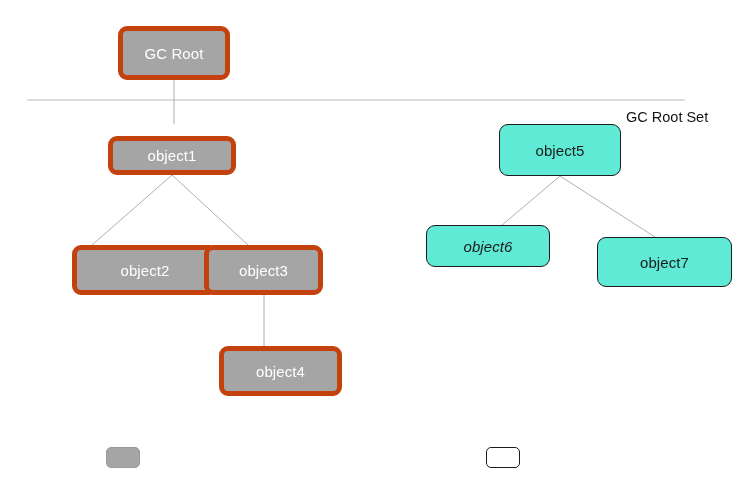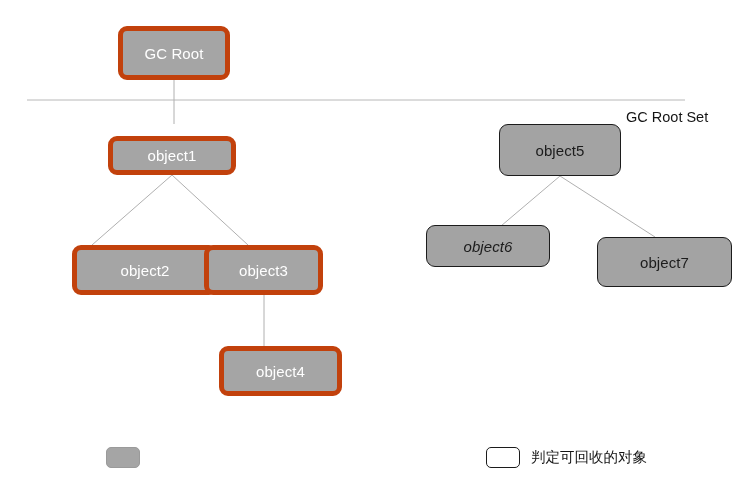--- a/index.html
+++ b/index.html
@@ -34,21 +34,21 @@
     font-size: 15px;
     letter-spacing: 0.1px;
     z-index: 3;
   }
   .node.alive {
     background: #a5a5a5;
     border: 5px solid #c2410c;
     color: #ffffff;
   }
   .node.garbage {
-    background: #a3a3a3;
+    background: #5eead4;
     border: 1px solid #1c1c1c;
     color: #1c1c1c;
   }
   .rootset-label {
     position: absolute;
     font-size: 14.5px;
     color: #141414;
     white-space: nowrap;
     z-index: 3;
   }
@@ -123,17 +123,16 @@
     </div>
 
   <div class="rootset-label" style="left: 626px; top: 77px; margin-top: 32px;">GC Root Set</div>
 
   <div id="legend-layer">
       <div class="legend-item" style="left: 106px; top: 447px;">
         <div class="legend-swatch alive"></div>
       </div>
       <div class="legend-item" style="left: 486px; top: 447px;">
         <div class="legend-swatch garbage"></div>
-        <div class="legend-label">判定可回收的对象</div>
       </div>
     </div>
 
 </div>
 
 </body></html>

